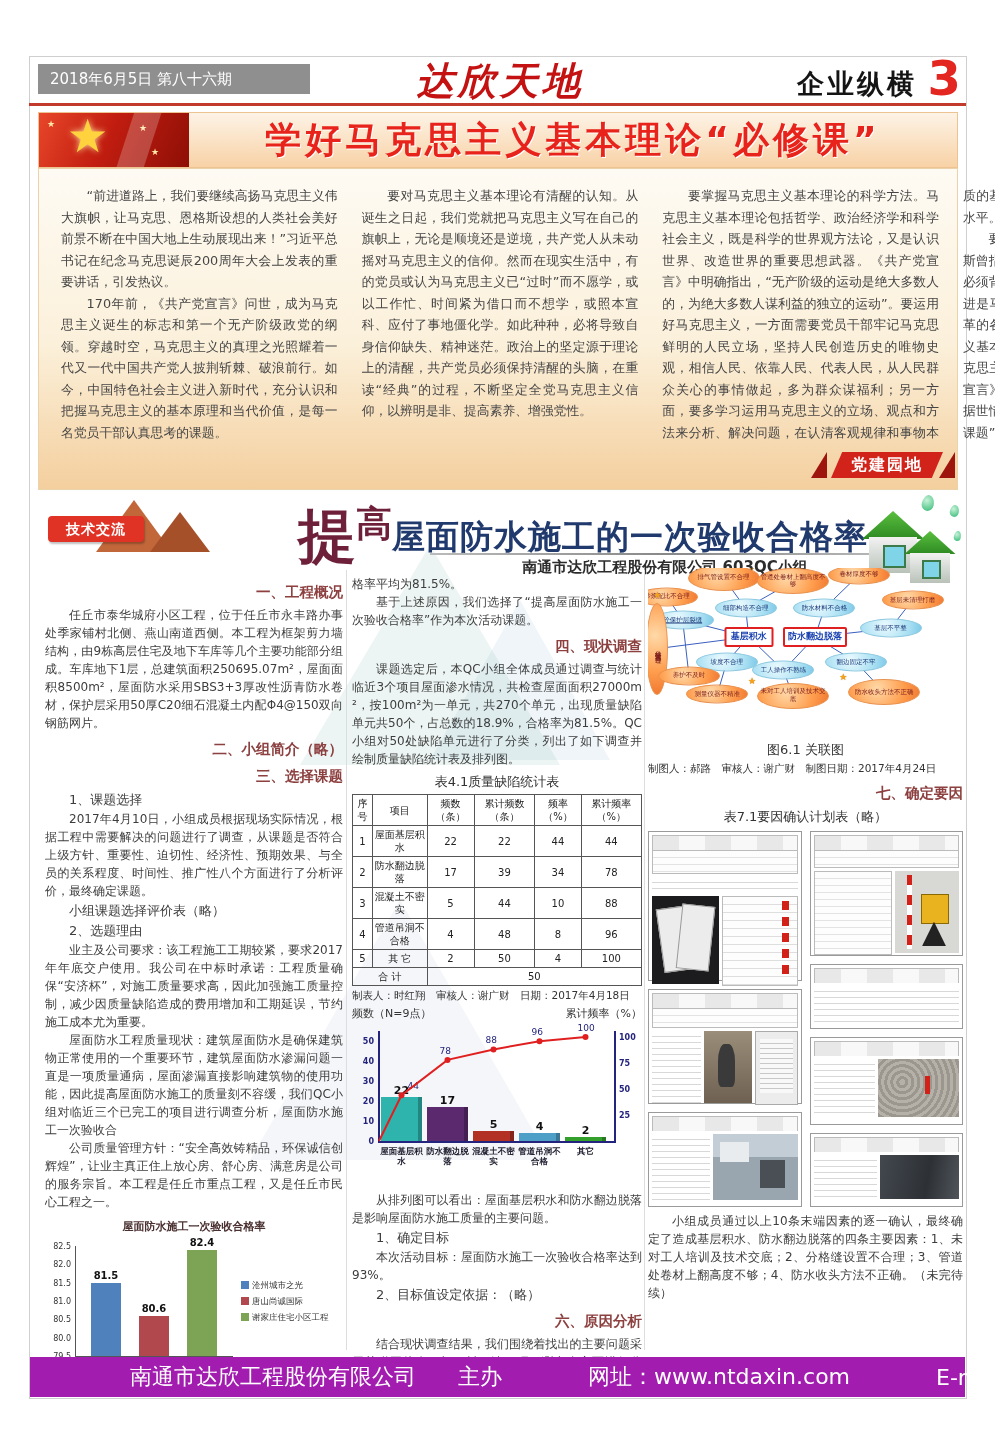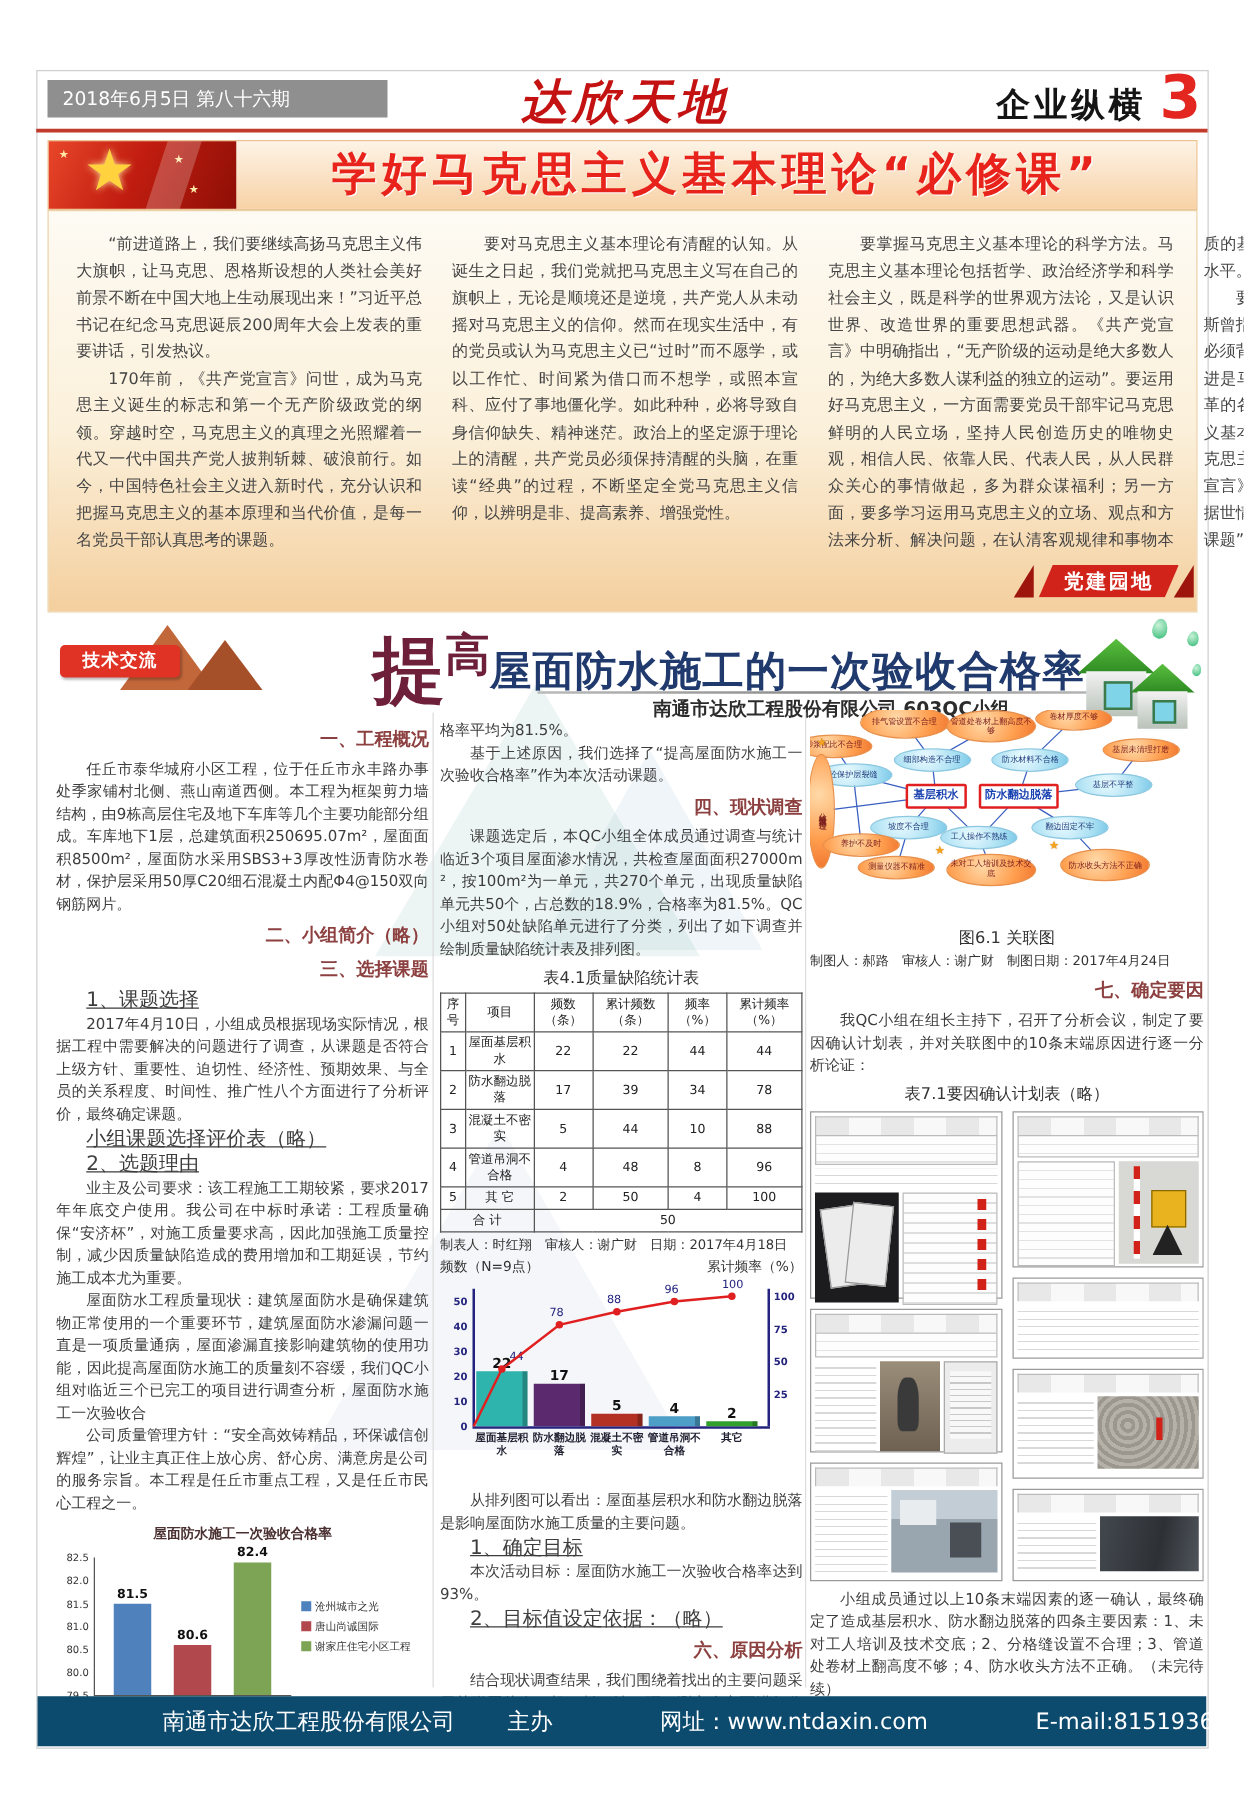--- a/index.html
+++ b/index.html
@@ -67,21 +67,21 @@
   .drop{position:absolute;width:12px;height:16px;background:radial-gradient(circle at 35% 35%,#c8f2d8,#2eb872);
         border-radius:50% 50% 50% 50%/60% 60% 40% 40%;transform:rotate(12deg);}
 
   
   .col{position:absolute;box-sizing:border-box;}
   .col-left{left:45px;top:575px;width:298px;}
   .col-mid{left:352px;top:575px;width:290px;}
   .col-right{left:648px;top:568px;width:315px;height:792px;overflow:hidden;}
   .col-div{position:absolute;top:570px;width:1px;height:780px;background:#ddd;}
   .h1{font-size:14.5px;line-height:20px;margin:7px 0 4px;color:#8d4040;font-weight:bold;padding-left:24px;text-align:right;}
-  .sub{font-size:16px;line-height:19px;padding-left:24px;color:#3d3d3d;margin:1px 0;text-decoration:underline;}
+  .sub{font-size:13px;line-height:19px;padding-left:24px;color:#3d3d3d;margin:1px 0;}
   .p{font-size:12px;line-height:18px;text-align:justify;text-indent:2em;color:#3d3d3d;margin:0;word-break:break-all;}
   .p.noindent{text-indent:0;}
   .caption{font-size:13px;color:#333;text-align:center;margin:5px 0 3px;}
   .note{font-size:10.5px;color:#333;margin:3px 0;}
   .axisrow{display:flex;justify-content:space-between;font-size:11px;color:#333;margin:2px 0;}
 
   
   .stat-table{width:100%;border-collapse:collapse;font-size:10px;color:#222;}
   .stat-table th,.stat-table td{border:1px solid #555;padding:2px 1px;text-align:center;line-height:13px;}
   .stat-table th{font-weight:normal;}
@@ -143,22 +143,22 @@
   .ph-gravel i{position:absolute;left:58%;top:30%;width:6%;height:30%;background:#d22118;}
   .ph-dark{background:linear-gradient(100deg,#43484e,#2d3136 60%,#50555b);}
 
   
   .wm{position:absolute;width:0;height:0;opacity:.12;}
   .wm1{left:300px;top:545px;border-left:130px solid transparent;border-right:130px solid transparent;border-bottom:220px solid #5fae9a;}
   .wm2{left:430px;top:600px;border-left:90px solid transparent;border-right:90px solid transparent;border-bottom:160px solid #7fb0d0;}
   .wm3{left:250px;top:900px;border-left:150px solid transparent;border-right:150px solid transparent;border-bottom:260px solid #9aa8c0;opacity:.10;}
 
   
-  .footer{position:absolute;left:30px;top:1357px;width:935px;height:40px;background:#0c4a6e;
-          color:#fff;display:flex;align-items:center;font-size:18px;}
+  .footer{position:absolute;left:30px;top:1357px;width:935px;height:40px;background:#a21caf;
+          color:#fff;display:flex;align-items:center;font-size:22px;}
   .footer span{white-space:nowrap;}
   .f1{margin-left:100px;} .f2{margin-left:42px;} .f3{margin-left:86px;} .f4{margin-left:86px;}
 </style>
 </head>
 <body>
 
 <div class="page">
 
   <div class="frame"></div>
   <div class="wm wm1"></div>
@@ -405,40 +405,39 @@
           <line x1="236.25" y1="124.32" x2="207.9" y2="94.08000000000001" stroke="#3a5fc0" stroke-width="1" marker-end="url(#arw)"></line>
         </svg>
         <div class="dg-node dg-orange" style="left:24%;top:6%;width:72px;height:26px;">排气管设置不合理</div>
         <div class="dg-node dg-orange" style="left:46%;top:8%;width:72px;height:26px;">管道处卷材上翻高度不够</div>
         <span class="dg-star" style="left:33%;top:-1%">★</span>
         <div class="dg-node dg-orange" style="left:67%;top:4%;width:62px;height:19px;">卷材厚度不够</div>
         <div class="dg-node dg-orange" style="left:6%;top:17%;width:62px;height:19px;">砂浆配比不合理</div>
         <div class="dg-node dg-blue" style="left:31%;top:24%;width:62px;height:19px;">细部构造不合理</div>
         <div class="dg-node dg-blue" style="left:56%;top:24%;width:62px;height:19px;">防水材料不合格</div>
         <div class="dg-node dg-orange" style="left:84%;top:19%;width:62px;height:19px;">基层未清理打磨</div>
-        <div class="dg-node dg-blue" style="left:11%;top:31%;width:62px;height:19px;">砼保护层裂缝</div>
+        <div class="dg-node dg-blue" style="left:11%;top:31%;width:62px;height:19px;text-decoration:underline;">砼保护层裂缝</div>
         <div class="dg-node dg-blue" style="left:77%;top:36%;width:62px;height:19px;">基层不平整</div>
         <div class="dg-node dg-orange dg-tall" style="left:3%;top:48%;width:22px;height:92px;">分格缝设置不合理</div>
         <span class="dg-star" style="left:3%;top:16%">★</span>
         <div class="dg-node dg-center" style="left:32%;top:41%;width:49px;height:20px;">基层积水</div>
         <div class="dg-node dg-center" style="left:53%;top:41%;width:64px;height:20px;">防水翻边脱落</div>
         <div class="dg-node dg-blue" style="left:25%;top:56%;width:62px;height:19px;">坡度不合理</div>
         <div class="dg-node dg-blue" style="left:43%;top:61%;width:62px;height:19px;">工人操作不熟练</div>
         <div class="dg-node dg-blue" style="left:66%;top:56%;width:62px;height:19px;">翻边固定不牢</div>
         <div class="dg-node dg-orange" style="left:13%;top:64%;width:62px;height:19px;">养护不及时</div>
         <div class="dg-node dg-orange" style="left:22%;top:75%;width:62px;height:19px;">测量仪器不精准</div>
         <div class="dg-node dg-orange" style="left:46%;top:76%;width:72px;height:26px;">未对工人培训及技术交底</div>
         <span class="dg-star" style="left:33%;top:67%">★</span>
         <div class="dg-node dg-orange" style="left:75%;top:74%;width:72px;height:26px;">防水收头方法不正确</div>
         <span class="dg-star" style="left:62%;top:65%">★</span>
       </div>
     <div class="caption">图6.1 关联图</div>
     <div class="note">制图人：郝路　审核人：谢广财　制图日期：2017年4月24日</div>
     <div class="h1">七、确定要因</div>
-    <p class="p">我QC小组在组长主持下，召开了分析会议，制定了要因确认计划表，并对关联图中的10条末端原因进行逐一分析论证：</p>
     <div class="caption">表7.1要因确认计划表（略）</div>
 
     <div class="photo-grid">
       <div class="pg-col">
         <div class="card" style="height:150px">
           <div class="mini-head"></div>
           <div class="mini-rows" style="height:22px"></div>
           <div class="mini-text" style="height:16px;margin-top:3px"></div>
           <div class="card-flex">
             <div class="photo ph-docs" style="width:46%;height:88px">

